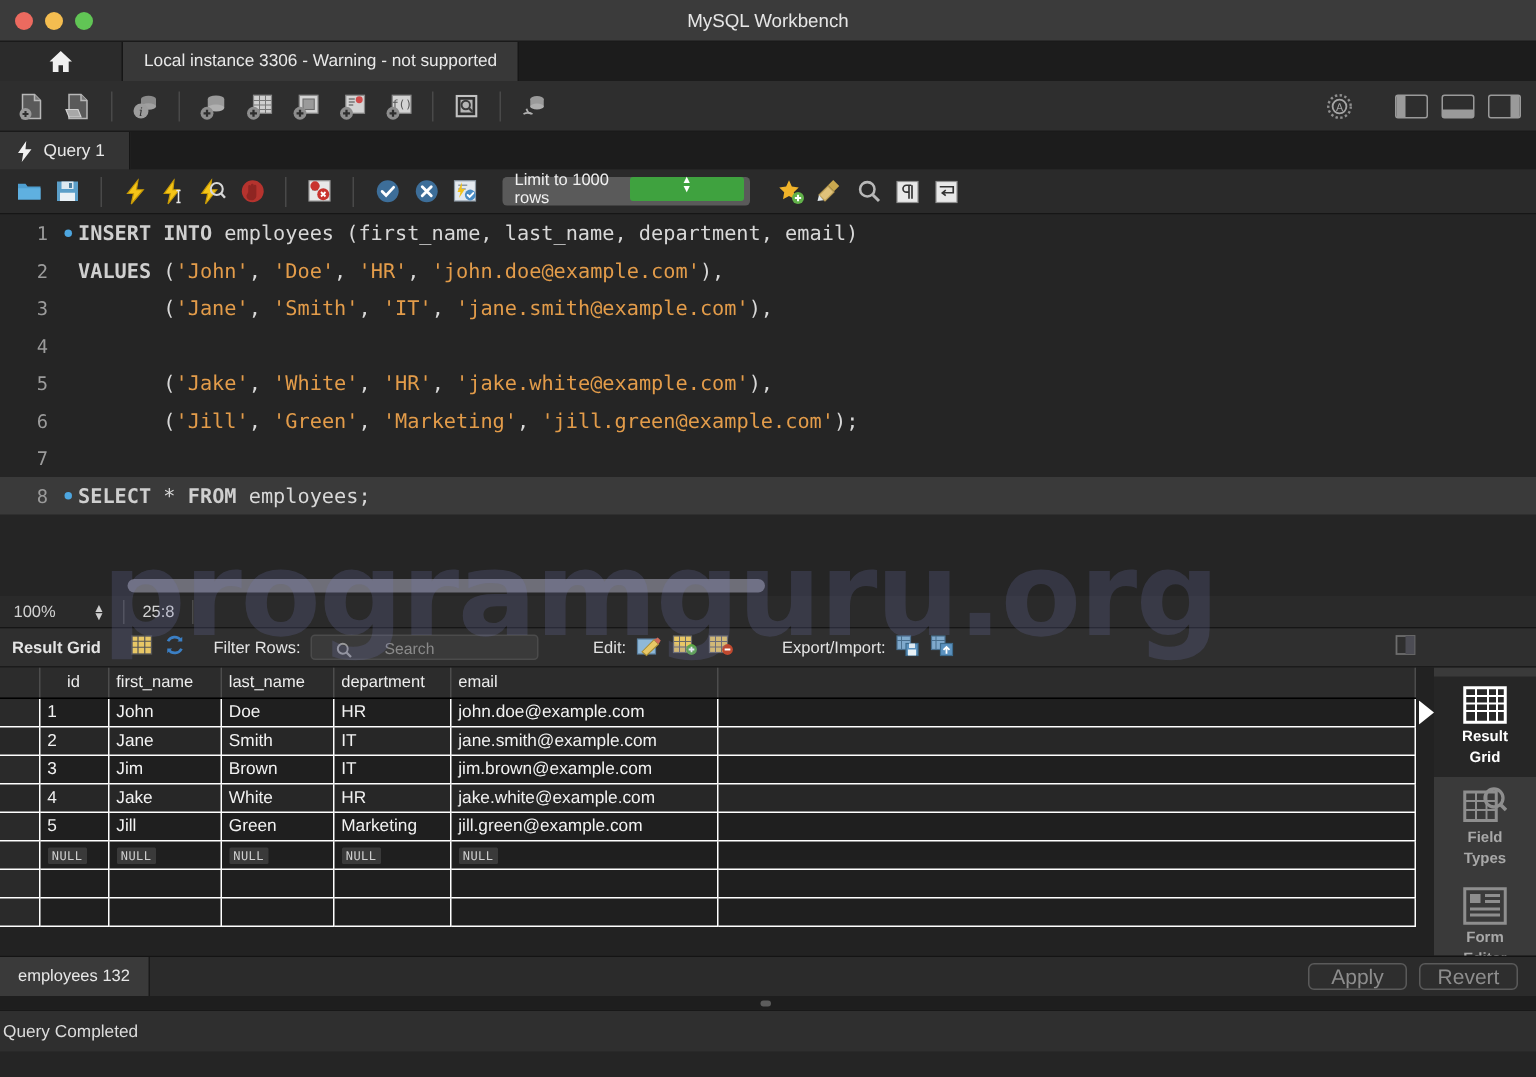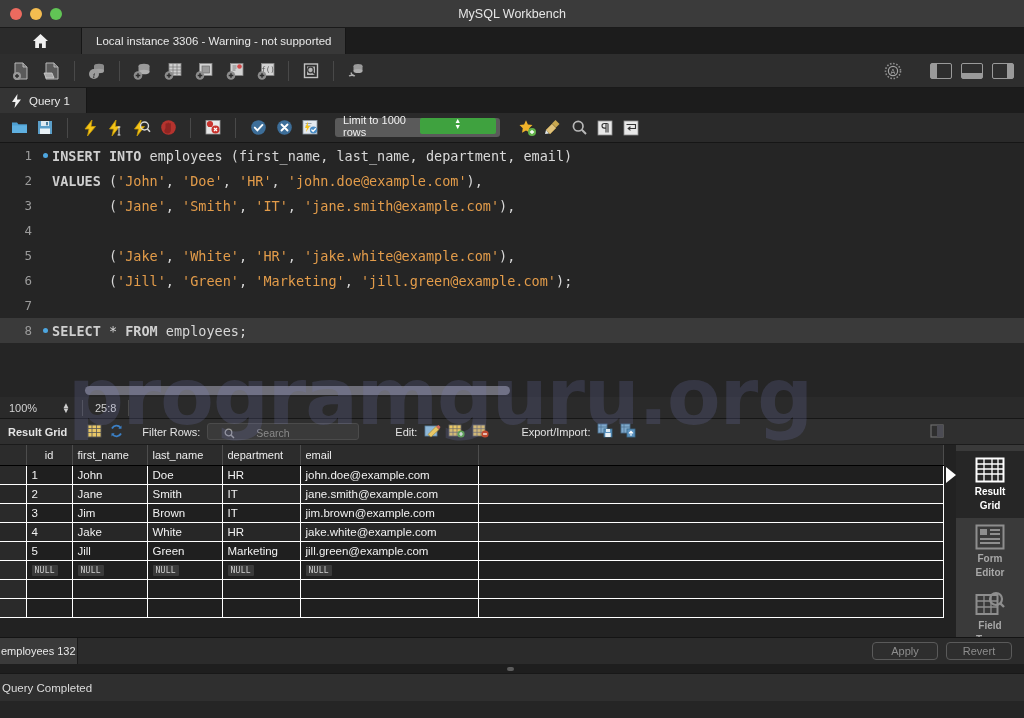--- a/index.html
+++ b/index.html
@@ -170,28 +170,28 @@
   }
   .side-item.active { background: #262626; color: #ffffff; }
   .side-arrow { position: absolute; left: -10px; top: 22px; }
 
   
   .bottombar {
     height: 27px; background: #2b2b2b; display: flex; align-items: stretch;
     border-top: 1px solid #141414;
   }
   .btab {
-    display: flex; align-items: center; padding: 0 1px; background: #3a3a3a;
+    display: flex; align-items: center; padding: 0 12px; background: #3a3a3a;
     color: #e8e8e8; font-size: 11px; border-right: 1px solid #1a1a1a;
   }
   .bbar-rest { flex: 1; }
   .bbtns { display: flex; align-items: center; gap: 8px; padding: 0 12px; }
   .ghostbtn {
     height: 18px; min-width: 66px; border: 1px solid #5a5a5a; border-radius: 4px;
-    color: #8d8d8d; font-size: 11px; display: flex; align-items: center;
+    color: #8d8d8d; font-size: 14px; display: flex; align-items: center;
     justify-content: center; background: #2e2e2e;
   }
   .hscroll { height: 9px; background: #1e1e1e; position: relative; }
   .hscroll i {
     position: absolute; left: 507px; top: 3px; width: 7px; height: 4px;
     background: #5c5c5c; border-radius: 2px;
   }
   .statusbar {
     height: 28px; background: #2f2f2f; display: flex; align-items: center;
     padding-left: 2px; color: #dcdcdc; font-size: 11.5px;
@@ -706,36 +706,36 @@
       <div class="side-item active">
         <svg width="30" height="26" viewBox="0 0 30 26">
           <rect x="1.5" y="1.5" width="27" height="23" fill="none" stroke="#ffffff" stroke-width="2"></rect>
           <path d="M1.5 7h27M1.5 12h27M1.5 17h27M9 1.5v23M17 1.5v23M23 1.5v23" stroke="#ffffff" stroke-width="1.3"></path>
         </svg>
         <span>Result</span>
         <span>Grid</span>
       </div>
       <div class="side-item">
         <svg width="30" height="26" viewBox="0 0 30 26">
-          <rect x="1.5" y="1.5" width="27" height="23" fill="none" stroke="#8e8e8e" stroke-width="2"></rect>
-          <rect x="5" y="5" width="7" height="6" fill="#8e8e8e"></rect>
-          <path d="M15 6h10M15 10h10M5 15h20M5 19h20" stroke="#8e8e8e" stroke-width="2"></path>
-        </svg>
-        <span>Form</span>
-        <span>Editor</span>
-      </div>
-      <div class="side-item">
-        <svg width="30" height="26" viewBox="0 0 30 26">
           <rect x="1.5" y="4" width="21" height="19" fill="none" stroke="#8e8e8e" stroke-width="2"></rect>
           <path d="M1.5 10h21M1.5 16h21M9 4v19M16 4v19" stroke="#8e8e8e" stroke-width="1.3"></path>
           <circle cx="21" cy="8" r="6" fill="none" stroke="#8e8e8e" stroke-width="2.2"></circle>
           <path d="M25.3 12.3 L29 16" stroke="#8e8e8e" stroke-width="2.4"></path>
         </svg>
         <span>Field</span>
         <span>Types</span>
+      </div>
+      <div class="side-item">
+        <svg width="30" height="26" viewBox="0 0 30 26">
+          <rect x="1.5" y="1.5" width="27" height="23" fill="none" stroke="#8e8e8e" stroke-width="2"></rect>
+          <rect x="5" y="5" width="7" height="6" fill="#8e8e8e"></rect>
+          <path d="M15 6h10M15 10h10M5 15h20M5 19h20" stroke="#8e8e8e" stroke-width="2"></path>
+        </svg>
+        <span>Form</span>
+        <span>Editor</span>
       </div>
 
     </div>
   </div>
 
   <div class="bottombar">
     <div class="btab">employees 132</div>
     <div class="bbar-rest"></div>
     <div class="bbtns">
       <div class="ghostbtn">Apply</div>

